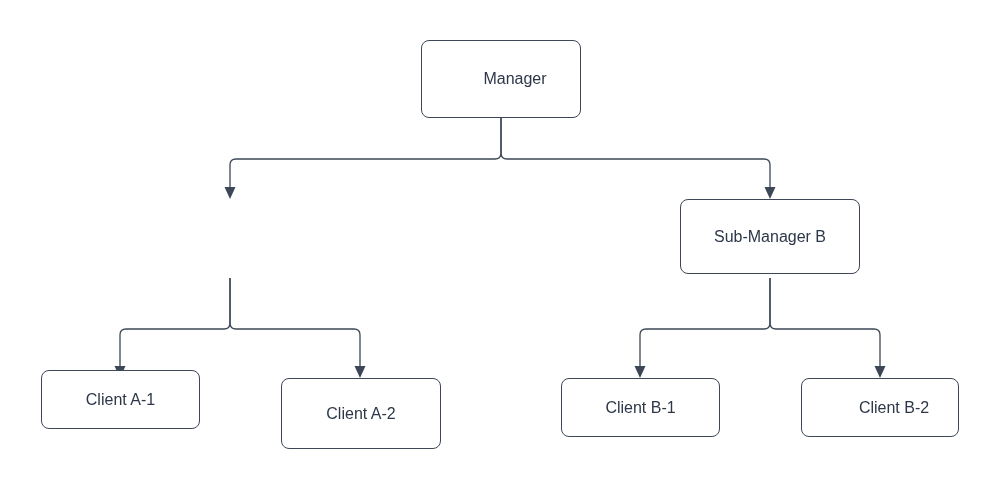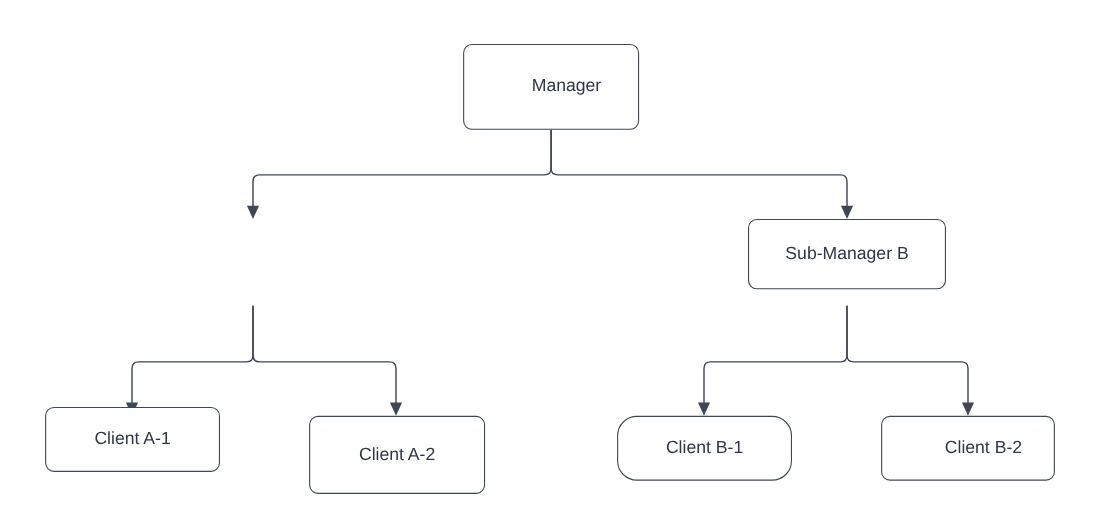--- a/index.html
+++ b/index.html
@@ -42,24 +42,24 @@
     color: var(--text, #2d3748);
     font-size: 16px;
     line-height: 1.2;
     text-align: center;
   }
   .node span { white-space: nowrap; }
 
   
   .n-manager   { left: 421px; top: 40px;  width: 160px; height: 78px; padding-left: 28px; }
   .n-sub-a     { left: 140px; top: 199px; width: 180px; height: 79px; }
-  .n-sub-b     { left: 680px; top: 199px; width: 180px; height: 64px; }
+  .n-sub-b     { left: 680px; top: 199px; width: 180px; height: 75px; }
   .n-client-a1 { left: 41px;  top: 370px; width: 159px; height: 59px; }
   .n-client-a2 { left: 281px; top: 378px; width: 160px; height: 71px; }
-  .n-client-b1 { left: 561px; top: 378px; width: 159px; height: 59px; border-radius: 18px; }
+  .n-client-b1 { left: 561px; top: 378px; width: 159px; height: 59px; }
   .n-client-b2 { left: 801px; top: 378px; width: 158px; height: 59px; padding-left: 28px; }
 </style>
 </head>
 <body>
 
 <div class="canvas">
 
   <svg class="connectors" viewBox="0 0 1000 480" xmlns="http://www.w3.org/2000/svg">
 
     <path d="M501,118 L501,153 Q501,159 495,159 L236,159 Q230,159 230,165 L230,188"></path>

